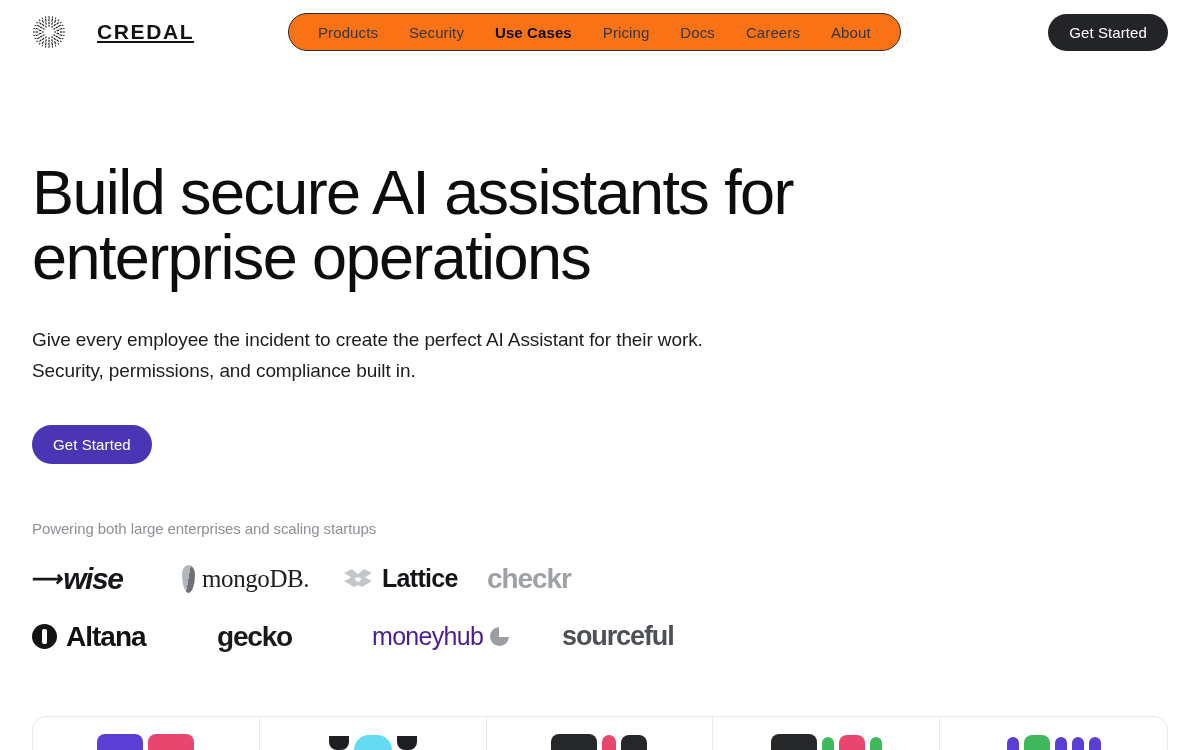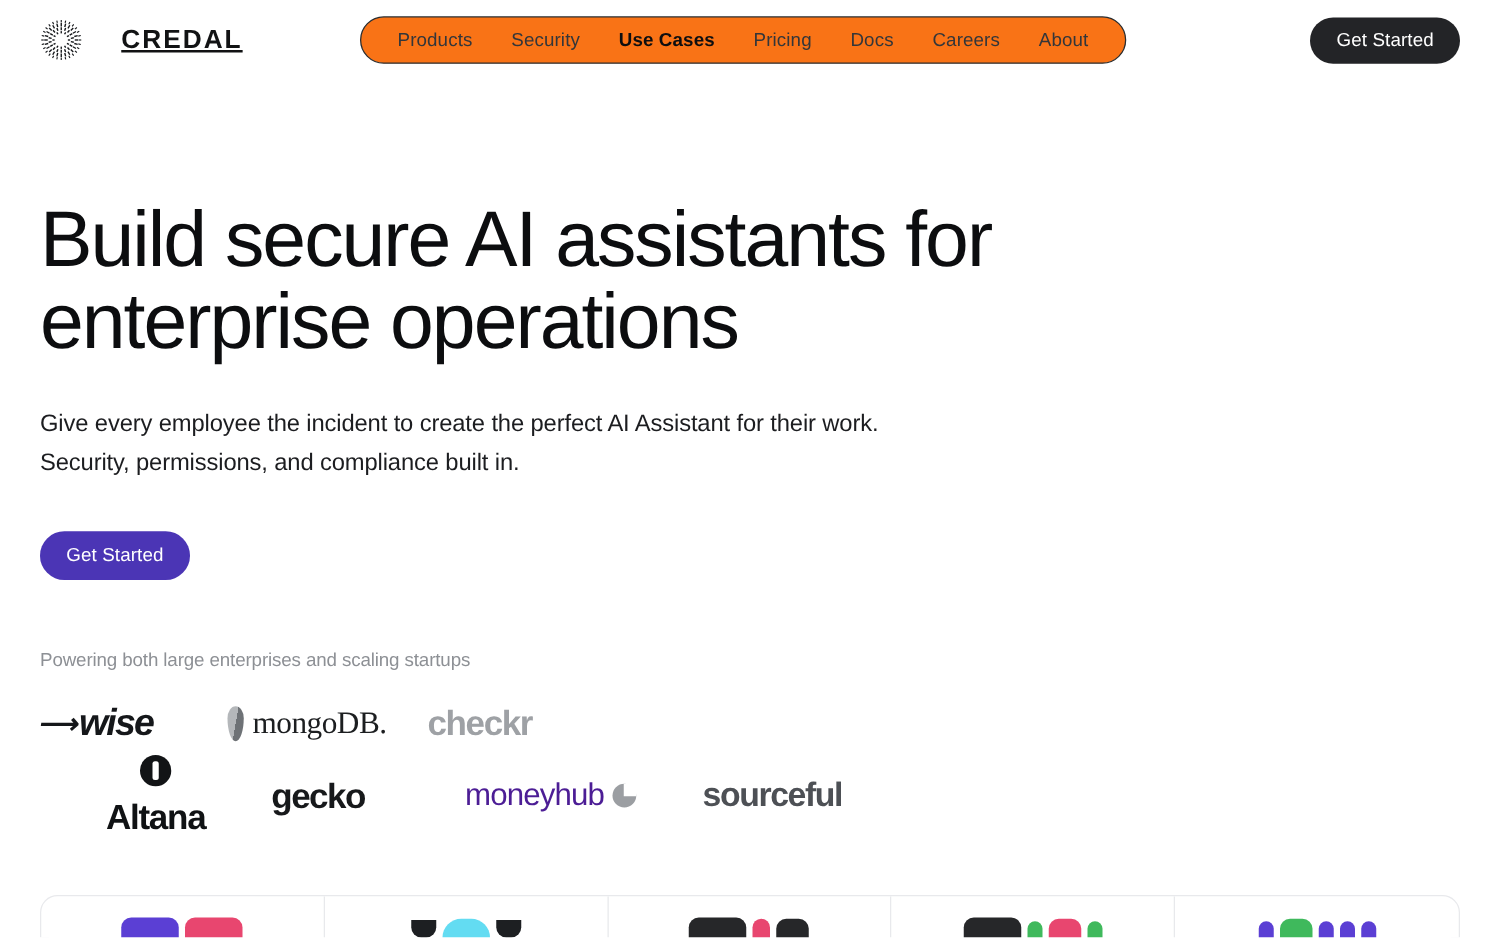--- a/index.html
+++ b/index.html
@@ -133,21 +133,21 @@
   .lg-mongo .leaf { width: 13px; height: 28px; background: linear-gradient(100deg,#b4b7ba 0 50%, #6e7276 50% 100%); border-radius: 50% 50% 50% 50% / 34% 34% 66% 66%; }
   .lg-mongo .wm   { font-family: "Liberation Serif", serif; font-size: 25px; color: #1c1e20; letter-spacing: -.4px; }
   .lg-lattice   { width: 145px; display:flex; align-items:center; gap:8px; }
   .lg-lattice .wm { font-size: 25px; font-weight: 700; letter-spacing: -.7px; color: #131518; }
   .lg-ifrs      { width: 155px; display:flex; align-items:center; }
   .lg-ifrs .blk { width: 56px; height: 25px; background:#3e4146; display:flex; align-items:center; justify-content:flex-end; padding-right:3px;}
   .lg-ifrs .wm  { font-size: 27px; font-weight: 400; letter-spacing:-.5px; color:#4a4d52; margin-left:1px;}
   .lg-ifrs .tm  { font-size: 9px; vertical-align: super; color:#7b7e83; }
   .lg-checkr    { font-size: 28px; font-weight: 600; letter-spacing: -1.1px; color: #9ea1a5; }
 
-  .lg-altana    { width: 185px; display:flex; align-items:center; gap:9px;flex-direction:column; }
+  .lg-altana    { width: 185px; display:flex; align-items:center; gap:9px; }
   .lg-altana .mk { width: 25px; height: 25px; border-radius: 50%; background: #121416; position: relative; }
   .lg-altana .mk::after { content:""; position:absolute; left:10px; top:5px; width:5px; height:15px; background:#fff; border-radius:2px;}
   .lg-altana .wm { font-size: 28px; font-weight: 600; letter-spacing: -1px; color:#101214;}
   .lg-incident  { width: 150px; position: relative; font-size: 25px; font-weight: 700; letter-spacing:-1px; color:#131518; }
   .lg-incident .flame { position:absolute; left:-5px; top:-12px; width:11px; height:14px; background:#6f7276; border-radius: 50% 10% 50% 50% / 60% 30% 70% 70%; transform: rotate(12deg);}
   .lg-gecko     { width: 155px; font-size: 28px; font-weight: 700; letter-spacing:-1.2px; color:#17191b; }
   .lg-moneyhub  { width: 190px; display:flex; align-items:center; gap:7px; }
   .lg-moneyhub .wm { font-size: 25px; color: #4c1d95; letter-spacing:-.7px;}
   .lg-moneyhub .pie { width:19px; height:19px; border-radius:50%; background:#9b9ea2; position:relative;}
   .lg-moneyhub .pie::after{content:"";position:absolute;right:0;top:0;width:10px;height:10px;background:#fff;}
@@ -317,20 +317,31 @@
 
   <div class="logo-row r1">
     <div class="logo lg-wise">
       <span class="arrow">⟶</span>
         <span>wise</span>
     </div>
     <div class="logo lg-mongo">
       <span class="leaf"></span>
       <span class="wm">mongoDB.</span>
     </div>
+    <div class="logo lg-lattice">
+      <svg width="32" height="24" viewBox="0 0 32 24">
+        <g fill="#c3c6ca">
+          <path d="M2 6 L10 2 L18 9 L12 12 Z"></path>
+            <path d="M30 6 L22 2 L14 9 L20 12 Z"></path>
+          <path d="M2 14 L10 10 L18 17 L12 20 Z"></path>
+            <path d="M30 14 L22 10 L14 17 L20 20 Z"></path>
+        </g>
+      </svg>
+      <span class="wm">Lattice</span>
+    </div>
     <div class="logo lg-checkr">checkr</div>
   </div>
 
   <div class="logo-row r2">
     <div class="logo lg-altana">
       <span class="mk"></span>
       <span class="wm">Altana</span>
     </div>
     <div class="logo lg-gecko">gecko</div>
     <div class="logo lg-moneyhub">

